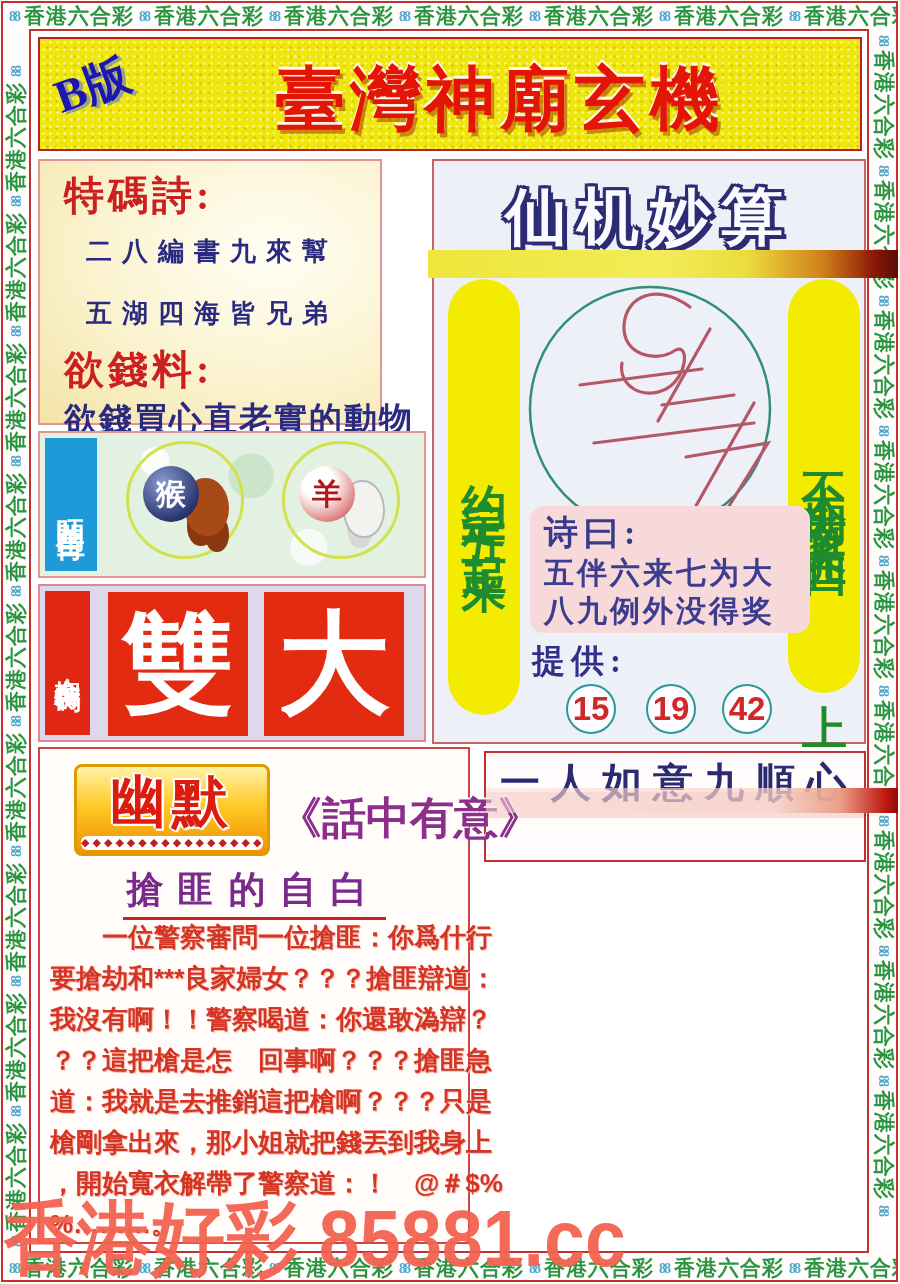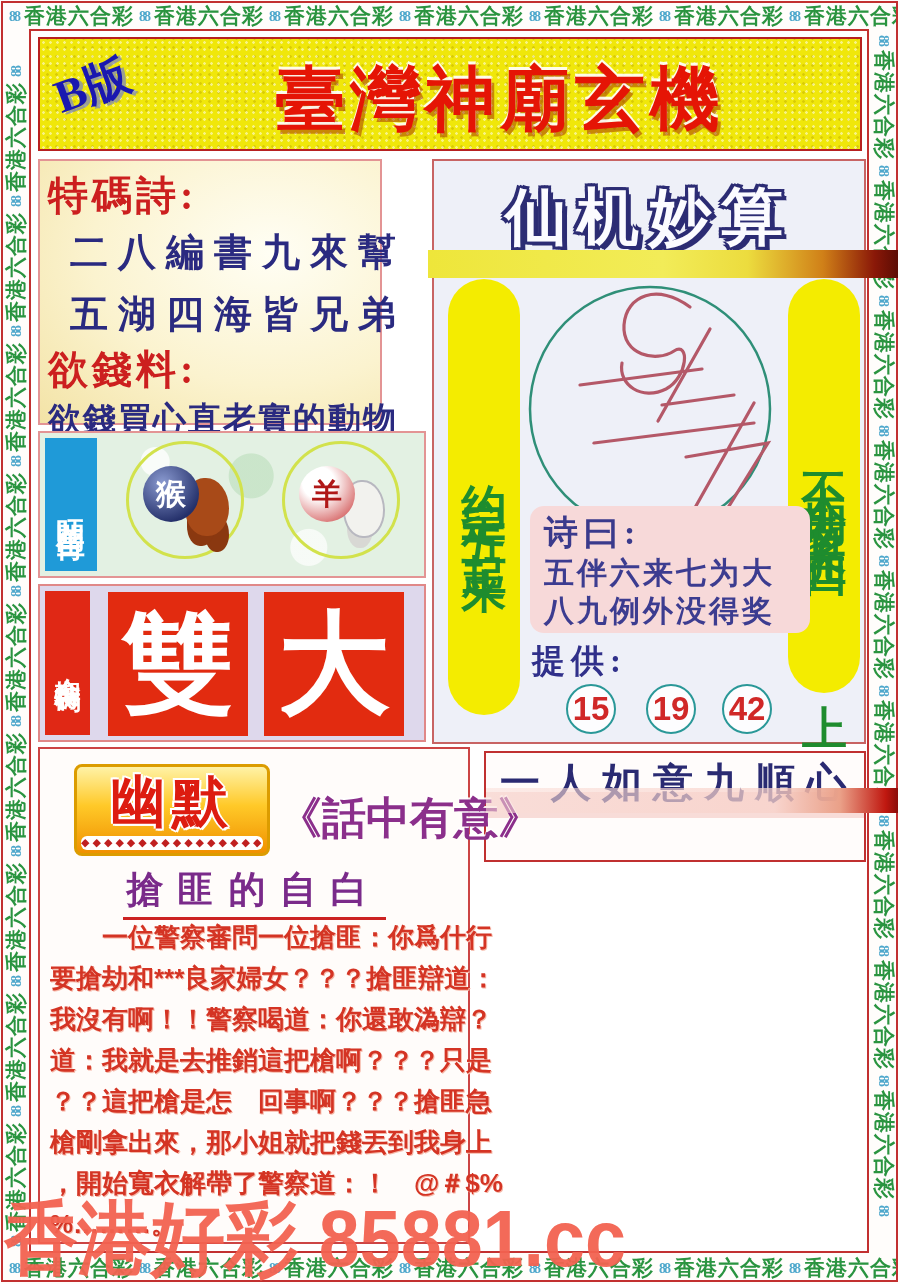--- a/index.html
+++ b/index.html
@@ -28,23 +28,23 @@
   .edition { position:absolute; left:14px; top:16px; font-size:46px; font-weight:bold; color:#1a18b0;
     transform:rotate(-20deg); text-shadow:3px 3px 0 rgba(120,130,200,0.7); }
   .banner-title { position:absolute; left:110px; top:14px; width:700px; text-align:center;
     font-size:70px; font-weight:bold; color:#e51505; letter-spacing:5px;
     text-shadow:0 -3px 0 rgba(255,255,255,0.9), 3px 4px 0 rgba(150,20,0,0.45); }
 
   
   .box-poem { position:absolute; left:38px; top:159px; width:344px; height:266px; z-index:4;
     border:2px solid #e39494;
     background:radial-gradient(ellipse at 68% 35%, #fffef4 0%, #fbf3cf 55%, #f3e3a6 100%);
-    padding:10px 8px 0 8px; }
+    padding:10px 8px 0 24px; }
   .poem-heading { font-size:40px; font-weight:bold; color:#cc1f1f; letter-spacing:4px; line-height:50px; }
-  .poem-line { font-size:38px; font-weight:bold; color:#2a2a80; letter-spacing:10px; line-height:62px; padding-left:22px; white-space:nowrap; }
+  .poem-line { font-size:26px; font-weight:bold; color:#2a2a80; letter-spacing:10px; line-height:62px; padding-left:22px; white-space:nowrap; }
   .poem-line3 { font-size:33px; font-weight:bold; color:#2a2a80; letter-spacing:2px; line-height:48px; white-space:nowrap; }
 
   .box-zodiac { position:absolute; left:38px; top:431px; width:388px; height:147px; z-index:4;
     border:2px solid #e39494; background:#e3f1e3;
     background-image:radial-gradient(circle at 30% 20%, rgba(255,255,255,0.8) 14px, transparent 15px),
                      radial-gradient(circle at 70% 80%, rgba(255,255,255,0.7) 18px, transparent 19px),
                      radial-gradient(circle at 55% 30%, rgba(200,228,200,0.9) 22px, transparent 23px); }
   .zodiac-label { position:absolute; left:5px; top:5px; width:52px; height:133px; background:#1f9ad8;
     color:#ffffff; font-weight:bold; font-size:29px; writing-mode:vertical-rl; text-orientation:upright;
     text-align:center; letter-spacing:4px; line-height:52px; }
@@ -215,22 +215,22 @@
       <div class="humor-chain">◆◆◆◆◆◆◆◆◆◆◆◆◆◆◆◆◆◆◆◆◆◆</div>
     </div>
     <div class="humor-subtitle">《話中有意》</div>
     <div class="humor-title">
       <span>搶匪的自白</span>
     </div>
     <div class="joke">
       <div class="joke-line indent">一位警察審問一位搶匪：你爲什行</div>
       <div class="joke-line">要搶劫和***良家婦女？？？搶匪辯道：</div>
       <div class="joke-line">我沒有啊！！警察喝道：你還敢溈辯？</div>
+      <div class="joke-line">？？這把槍是怎　回事啊？？？搶匪急</div>
       <div class="joke-line">道：我就是去推銷這把槍啊？？？只是</div>
-      <div class="joke-line">？？這把槍是怎　回事啊？？？搶匪急</div>
       <div class="joke-line">槍剛拿出來，那小姐就把錢丟到我身上</div>
       <div class="joke-line">，開始寬衣解帶了警察道：！　@＃$%</div>
       <div class="joke-line">%………。</div>
     </div>
   </div>
 
   <div class="band1"></div>
   <div class="band2"></div>
 
   <div class="watermark">香港好彩 85881.cc</div>

